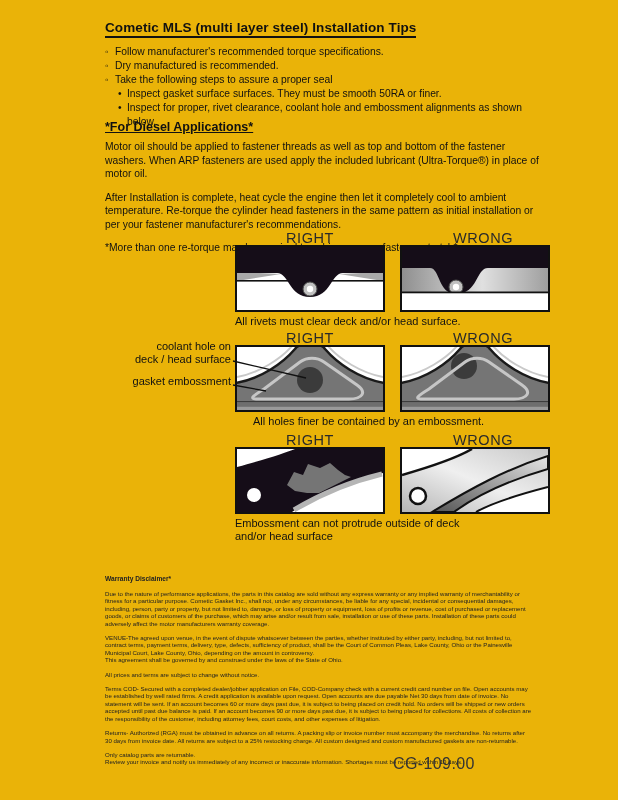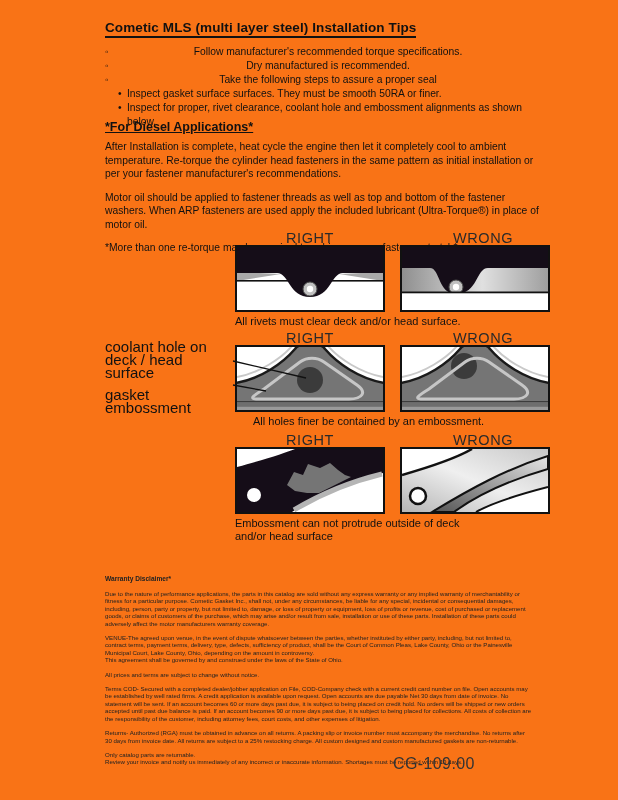--- a/index.html
+++ b/index.html
@@ -1,51 +1,51 @@
 <!DOCTYPE html>
 <html><head>
 <meta charset="utf-8">
 <style>
   * { margin:0; padding:0; box-sizing:border-box; }
   html,body { background:#888; }
   .page {
-    position:relative; width:618px; height:800px; background:#f97316;
+    position:relative; width:618px; height:800px; background:#eab308;
     font-family:"Liberation Sans", sans-serif; color:#111; overflow:hidden;
     margin:0 auto;
   }
   
   .sec-tips { position:absolute; top:18px; left:105px; width:436px; }
   .page-title {
     font-size:13.5px; font-weight:bold; display:inline-block;
     border-bottom:2px solid #111; padding-bottom:1px; letter-spacing:0.1px;
   }
   ul.tips { list-style:none; margin-top:7px; font-size:10.3px; line-height:14px; }
-  ul.tips > li { position:relative; padding-left:10px;text-align:center; }
+  ul.tips > li { position:relative; padding-left:10px; }
   ul.tips > li::before { content:"◦"; position:absolute; left:0; top:0; font-size:10px; }
   ul.subtips { list-style:none; padding-left:13px; }
   ul.subtips > li { position:relative; padding-left:9px; }
   ul.subtips > li::before { content:"•"; position:absolute; left:0; top:0; }
 
   .sec-diesel { position:absolute; top:120px; left:105px; width:436px; }
   .diesel-heading { font-size:12.5px; font-weight:bold; margin-bottom:6px;text-decoration:underline; }
   .sec-diesel p { font-size:10.3px; line-height:13.5px; margin-bottom:10px; }
 
   
   .drow { position:absolute; left:105px; width:460px; }
   .row1 { top:230px; } .row2 { top:330px; } .row3 { top:432px; }
   .dlabels { display:flex; gap:23px; margin-left:130px; height:15px; }
   .dlabels span { width:150px; text-align:center; font-size:14.5px; color:#2a2a2a; letter-spacing:0.6px; }
   .dboxes { display:flex; gap:15px; margin-left:130px; }
   .dbox { width:150px; height:67px; border:2px solid #111; background:#fff; }
   .dbox svg { display:block; width:146px; height:63px; }
   .dcaption { font-size:11px; margin-left:130px; margin-top:3px; line-height:13px; white-space:pre-line; }
   .row2 .dcaption { margin-left:148px; }
   .annot {
-    position:absolute; left:0; top:10px; width:126px; text-align:left;
-    font-size:15px; line-height:13px;
+    position:absolute; left:0; top:10px; width:126px; text-align:right;
+    font-size:11px; line-height:13px;
   }
   .annot .a2 { margin-top:9px; }
   .leader-overlay { position:absolute; left:0; top:0; width:460px; height:110px; pointer-events:none; }
 
   
   .sec-disclaimer { position:absolute; top:575px; left:105px; width:428px; color:#222; }
   .disc-heading { font-size:6.6px; font-weight:bold; margin-bottom:8px; }
   .sec-disclaimer p { font-size:6.1px; line-height:7.4px; margin-bottom:7px; white-space:pre-line; }
 
   .doc-code { position:absolute; top:755px; left:393px; font-size:16px; color:#333; letter-spacing:0.4px; }
@@ -63,22 +63,22 @@
       <li>Take the following steps to assure a proper seal</li>
       <ul class="subtips">
         <li>Inspect gasket surface surfaces.  They must be smooth 50RA or finer.</li>
         <li>Inspect for proper, rivet clearance, coolant hole and embossment alignments as shown below.</li>
       </ul>
     </ul>
   </div>
 
   <div class="sec-diesel">
     <div class="diesel-heading">*For Diesel Applications*</div>
+    <p>Motor oil should be applied to fastener threads as well as top and bottom of the fastener washers. When ARP fasteners are used apply the included lubricant (Ultra-Torque®) in place of motor oil.</p>
     <p>After Installation is complete, heat cycle the engine then let it completely cool to ambient temperature. Re-torque the cylinder head fasteners in the same pattern as initial installation or per your fastener manufacturer's recommendations.</p>
-    <p>Motor oil should be applied to fastener threads as well as top and bottom of the fastener washers. When ARP fasteners are used apply the included lubricant (Ultra-Torque®) in place of motor oil.</p>
     <p>*More than one re-torque may be required to achieve proper fastener stretch*</p>
   </div>
 
   <div class="drow row1">
     <div class="dlabels">
       <span>RIGHT</span>
       <span>WRONG</span>
     </div>
     <div class="dboxes">
       <div class="dbox">

